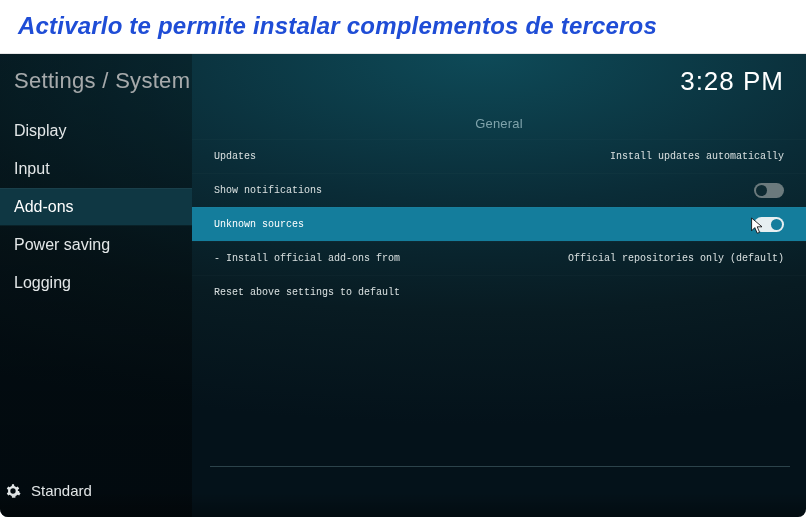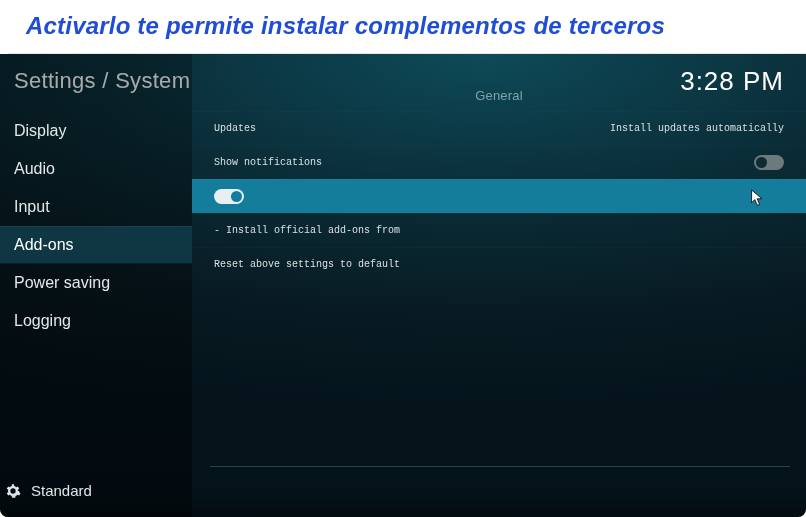--- a/index.html
+++ b/index.html
@@ -3,21 +3,20 @@
   <meta charset="utf-8">
   <style>
     * { margin: 0; padding: 0; box-sizing: border-box; }
     html, body { width: 806px; height: 517px; font-family: Arial, Helvetica, sans-serif; overflow: hidden; }
     .frame { width: 806px; height: 517px; background: #fff; border-radius: 8px; overflow: hidden; position: relative; }
     .caption-bar {
       height: 54px;
       background: #ffffff;
       padding: 12px 18px 10px 18px;
       border-bottom: 1px solid #e6e6e6;
-      margin-left: 8px;
     }
     .caption-text {
       color: #1f4dd6;
       font-size: 24px;
       font-weight: 700;
       font-style: italic;
       letter-spacing: 0.2px;
     }
     .app {
       position: relative;
@@ -85,21 +84,21 @@
       cursor: pointer;
     }
     .gear {
       width: 16px; height: 16px; display: inline-block;
     }
     .gear svg { width: 100%; height: 100%; fill: #e3e7e8; }
 
     .main {
       flex: 1;
       position: relative;
-      padding-top: 30px;
+      padding-top: 58px;
       display: flex;
       flex-direction: column;
     }
     .section-header {
       text-align: center;
       color: #7fa3ab;
       font-size: 13px;
       padding: 4px 0 8px 0;
       letter-spacing: 0.2px;
     }
@@ -191,23 +190,20 @@
   <div class="app">
 
     <div class="topbar">
       <div class="breadcrumb">Settings / System</div>
       <div class="clock">3:28 PM</div>
     </div>
 
     <div class="sidebar">
       <div class="side-item">
           <span>Display</span>
-        </div>
-      <div class="side-item">
-          <span>Audio</span>
         </div>
       <div class="side-item">
           <span>Input</span>
         </div>
       <div class="side-item selected">
           <span>Add-ons</span>
         </div>
       <div class="side-item">
           <span>Power saving</span>
         </div>
@@ -234,30 +230,32 @@
           <span class="label">Updates</span>
           <span class="value">Install updates automatically</span>
         </div>
 
         <div class="row">
           <span class="label">Show notifications</span>
           <span class="toggle toggle-off"></span>
         </div>
 
         <div class="row highlight">
+          <span class="label">Unknown sources</span>
           <span class="toggle toggle-on"></span>
           <span class="cursor">
             <svg viewBox="0 0 20 24">
                 <path fill="#ffffff" stroke="#000" stroke-width="1" d="M2 2 L2 18 L6 14 L9 21 L12 20 L9 13 L15 13 Z"></path>
               </svg>
           </span>
         </div>
 
         <div class="row">
           <span class="label">- Install official add-ons from</span>
+          <span class="value">Official repositories only (default)</span>
         </div>
 
         <div class="row">
           <span class="label">Reset above settings to default</span>
         </div>
 
       </div>
     </div>
 
     <div class="footer-divider"></div>

